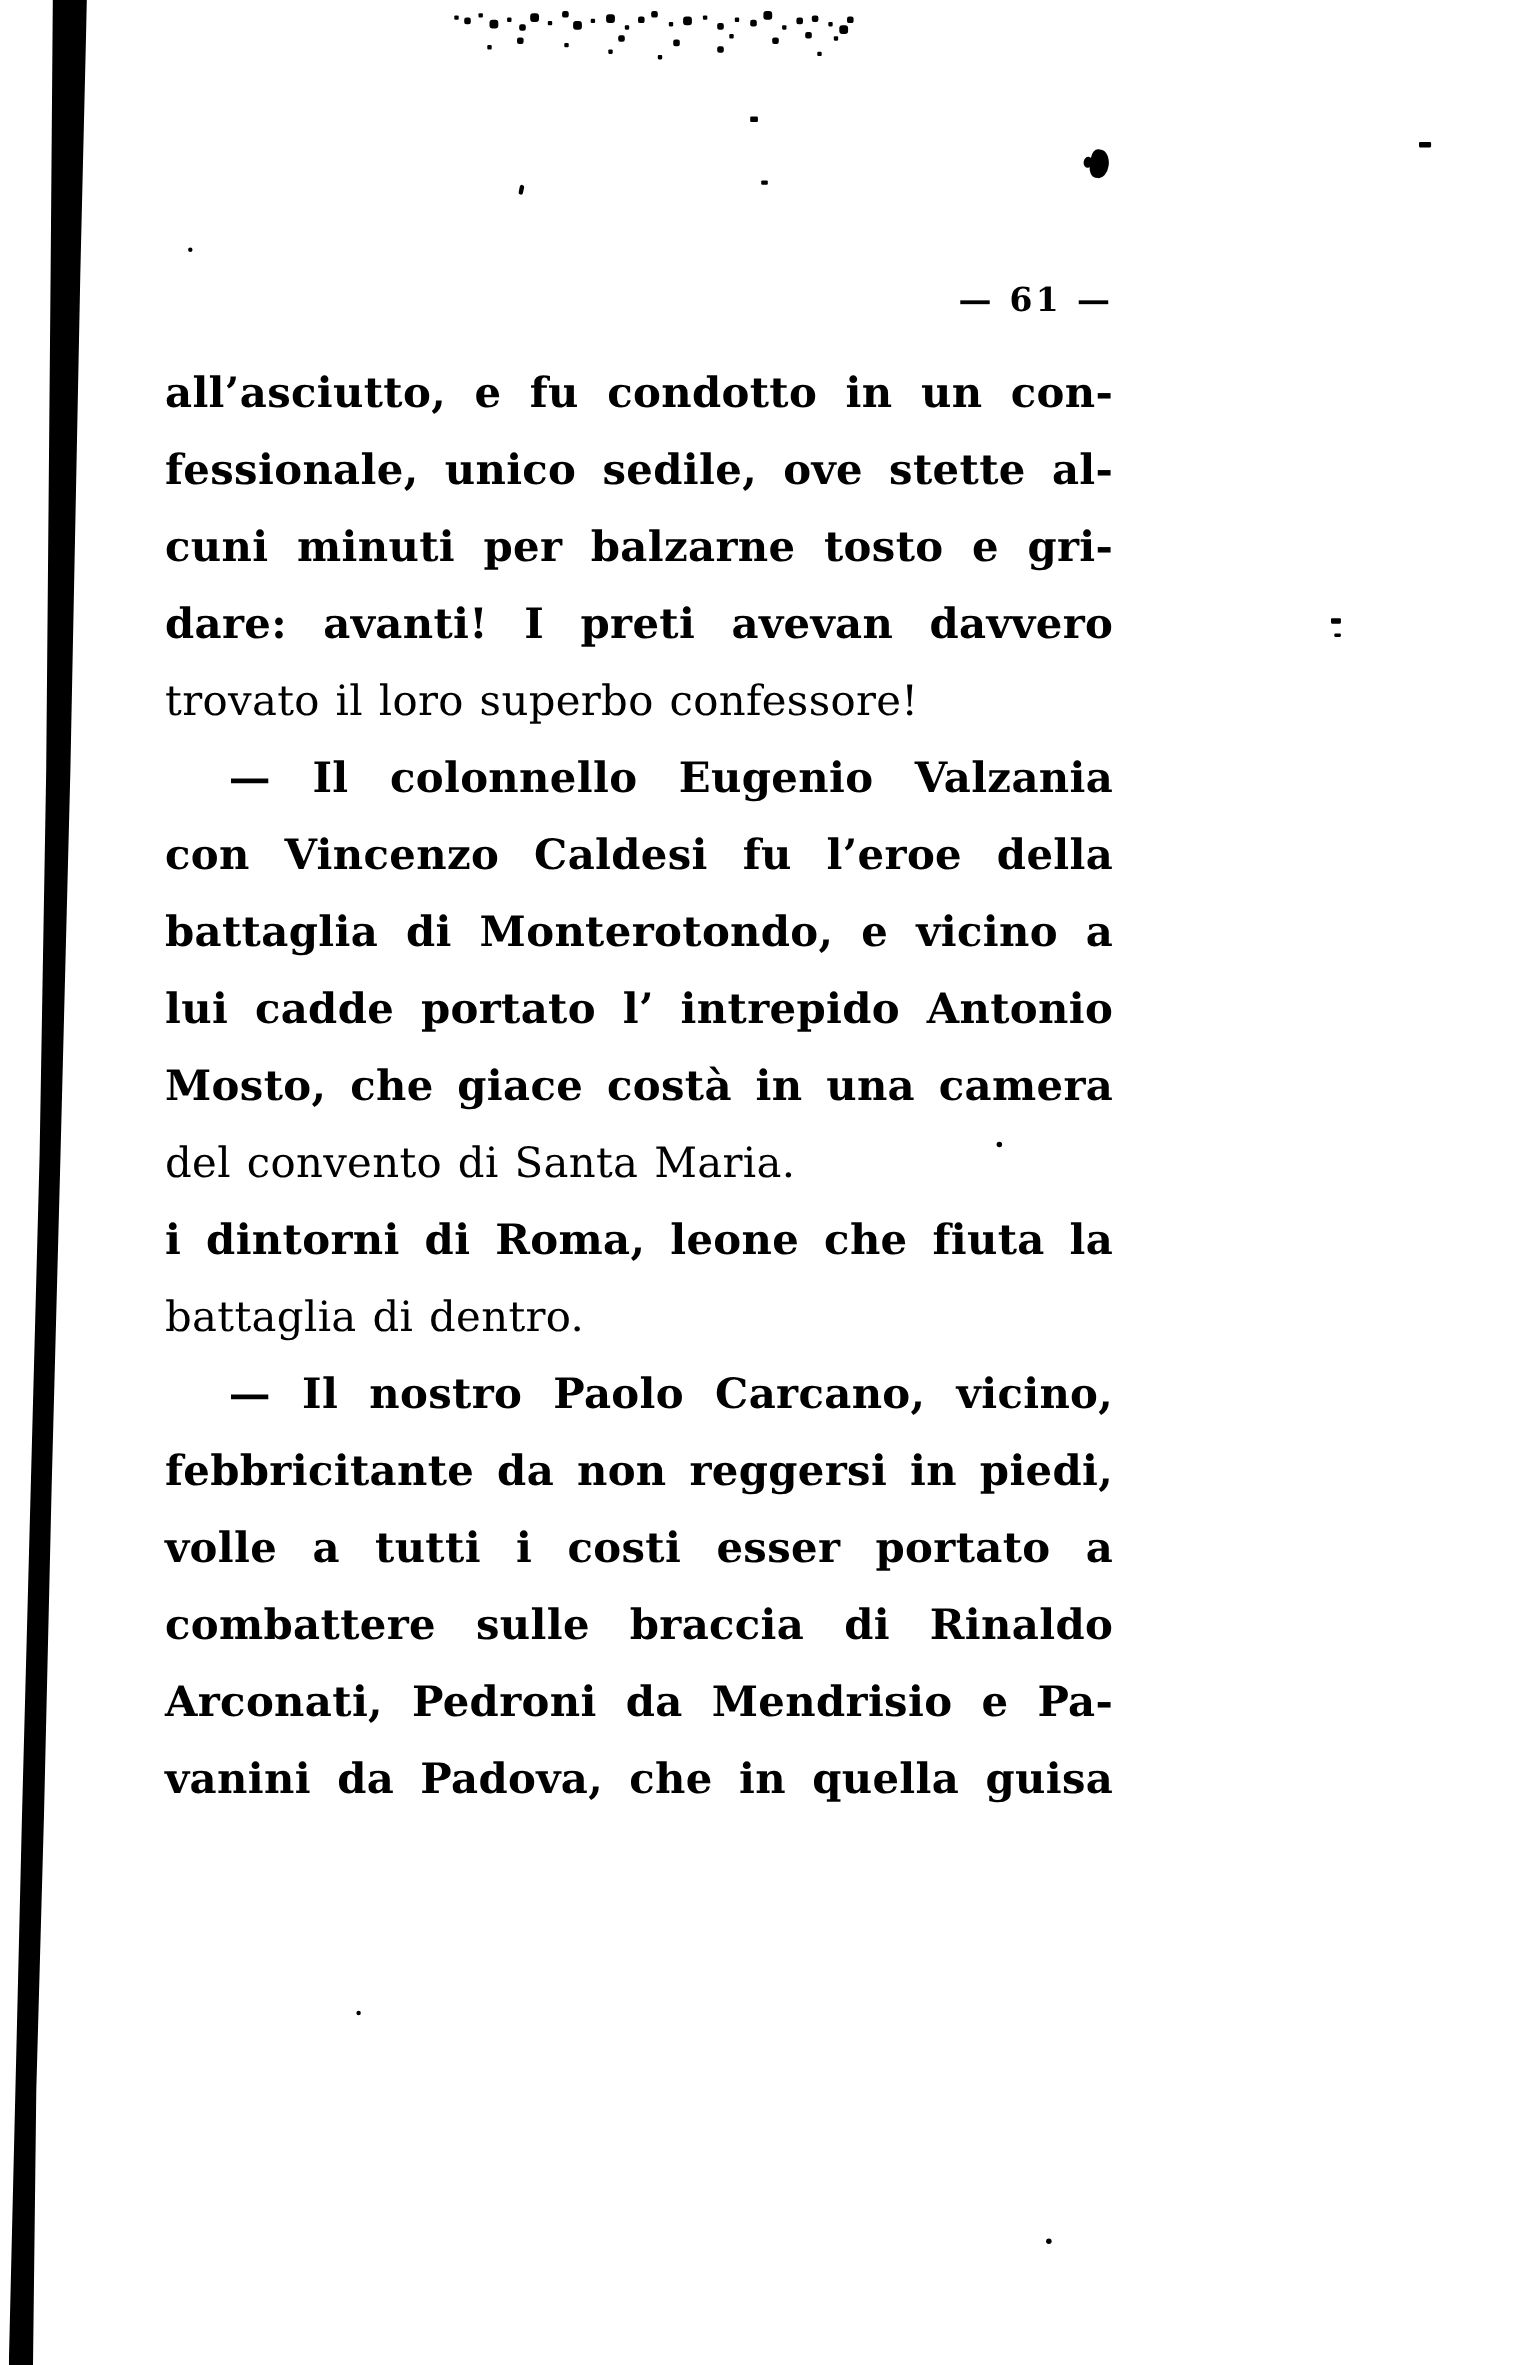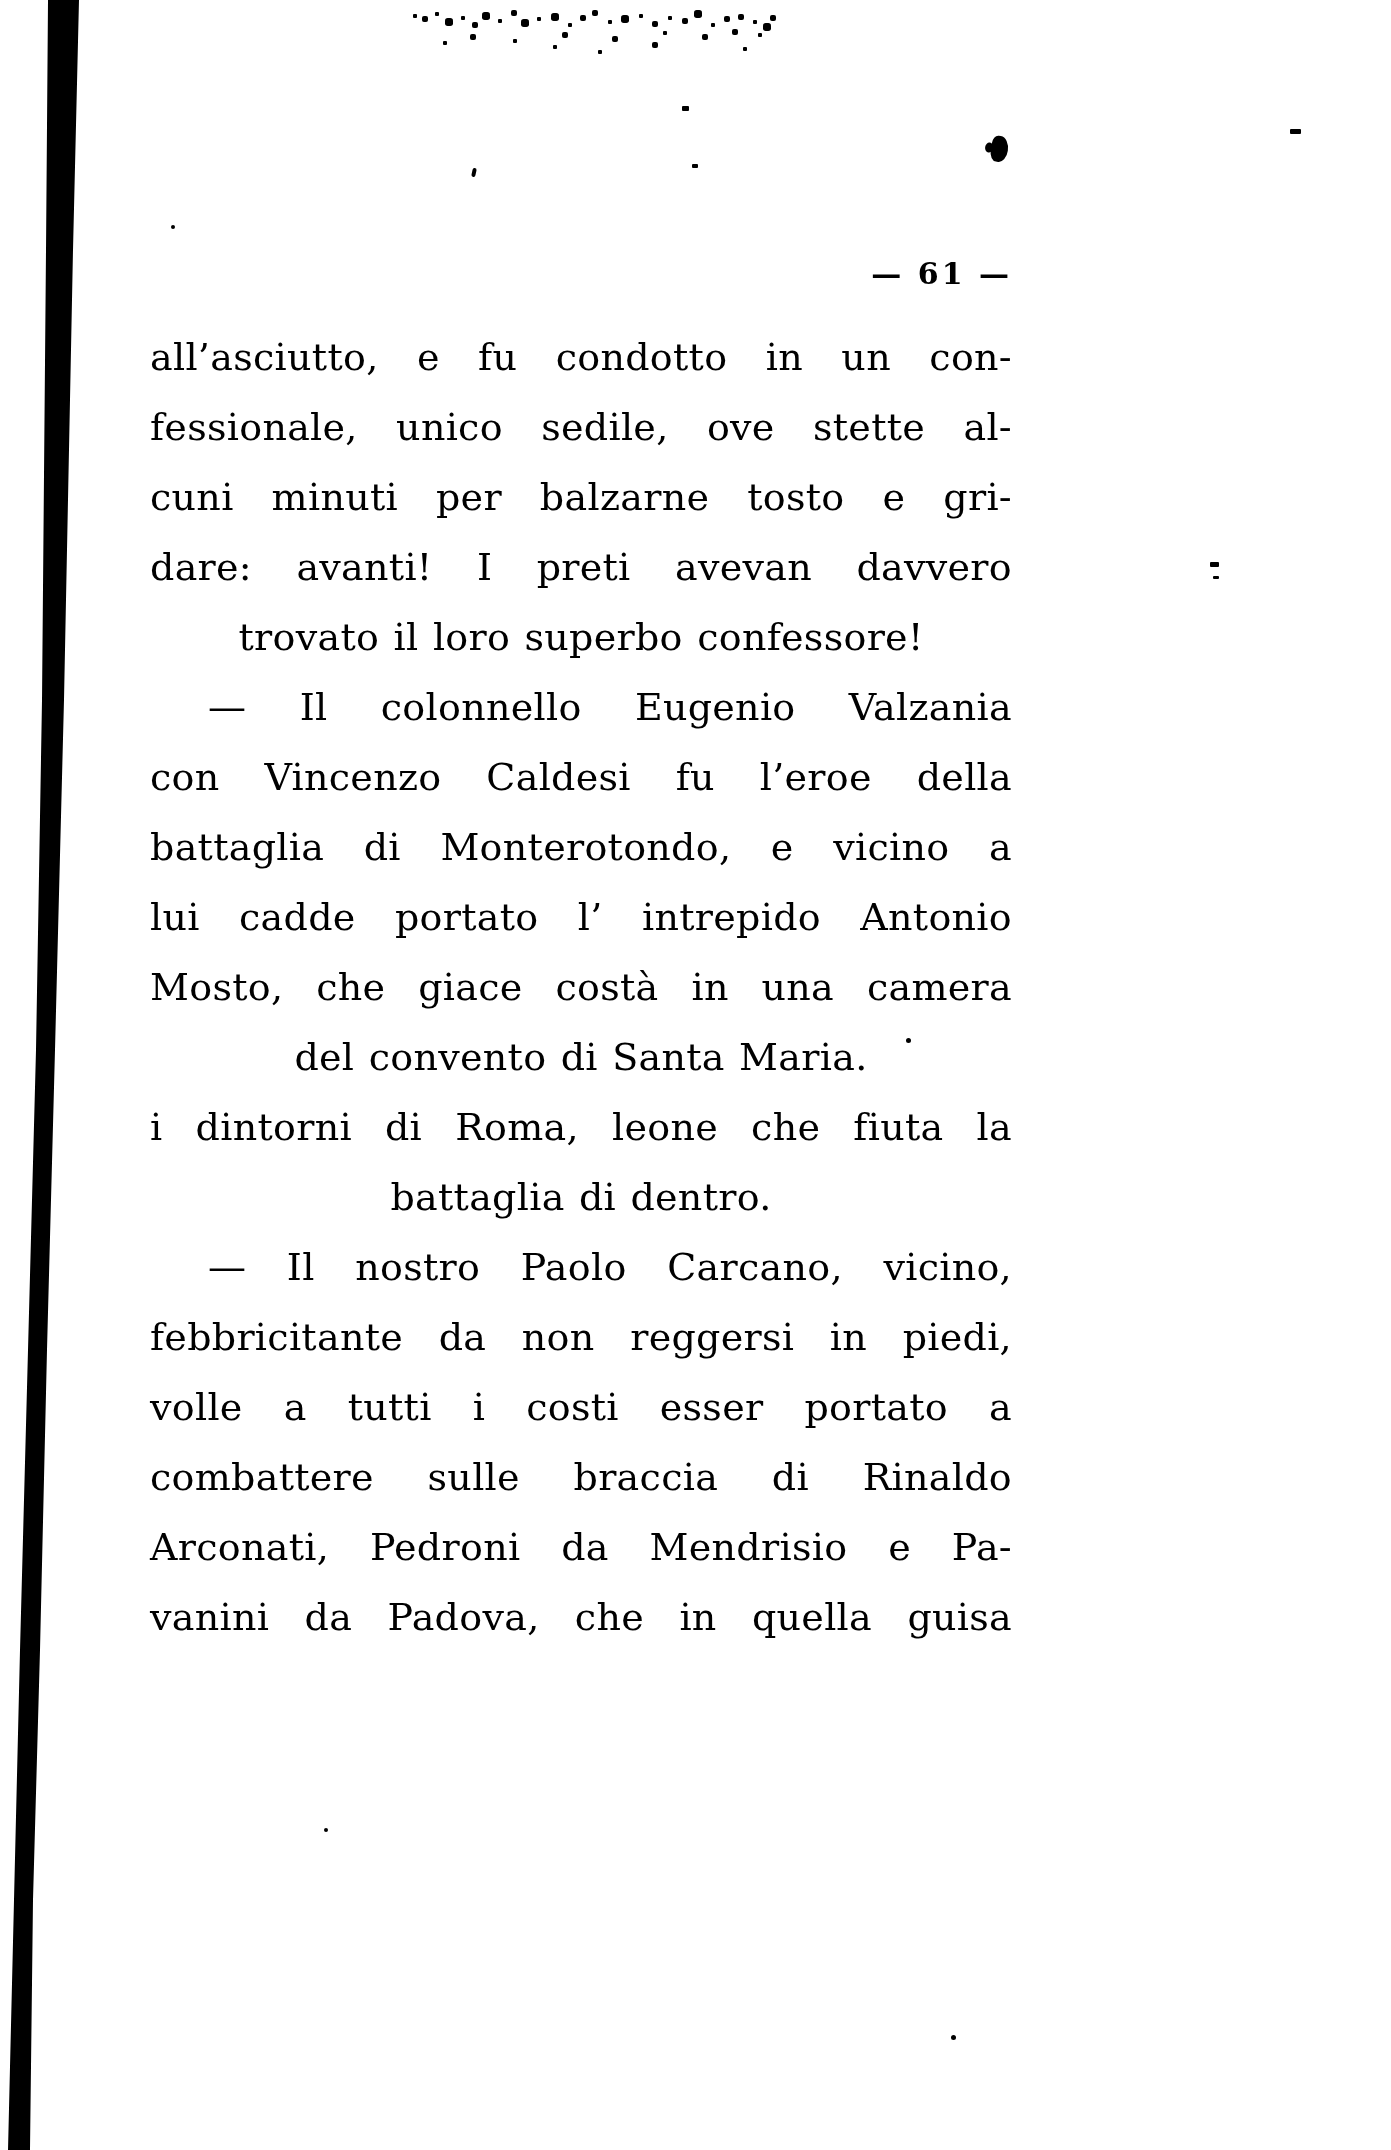--- a/index.html
+++ b/index.html
@@ -37,22 +37,22 @@
   .blob:before{content:"";position:absolute;left:-6px;top:8px;width:8px;height:10px;background:#000;border-radius:50%;}
   .page-number{
     position:absolute;left:150px;top:256px;width:862px;
     text-align:right;font-size:30px;font-weight:bold;letter-spacing:3px;
   }
   .text-block{position:absolute;left:150px;top:322px;width:862px;}
   .line{
     font-size:38px;line-height:70px;letter-spacing:0.3px;word-spacing:2px;
     height:70px;white-space:nowrap;
   }
-  .j{text-align:justify;text-align-last:justify;}
-  .l{text-align:center;}
+  .j{text-align:justify;text-align-last:justify;font-weight:bold;}
+  .l{text-align:left;}
   .ind{text-indent:58px;}
 </style>
 </head>
 <body>
 
 <div class="binding-bar"></div>
 <div class="stain"></div>
 <div class="blob"></div>
 <div class="speck" style="left:171px;top:225px;width:4px;height:4px;"></div>
 <div class="speck" style="left:682px;top:106px;width:7px;height:5px;border-radius:1px;"></div>

